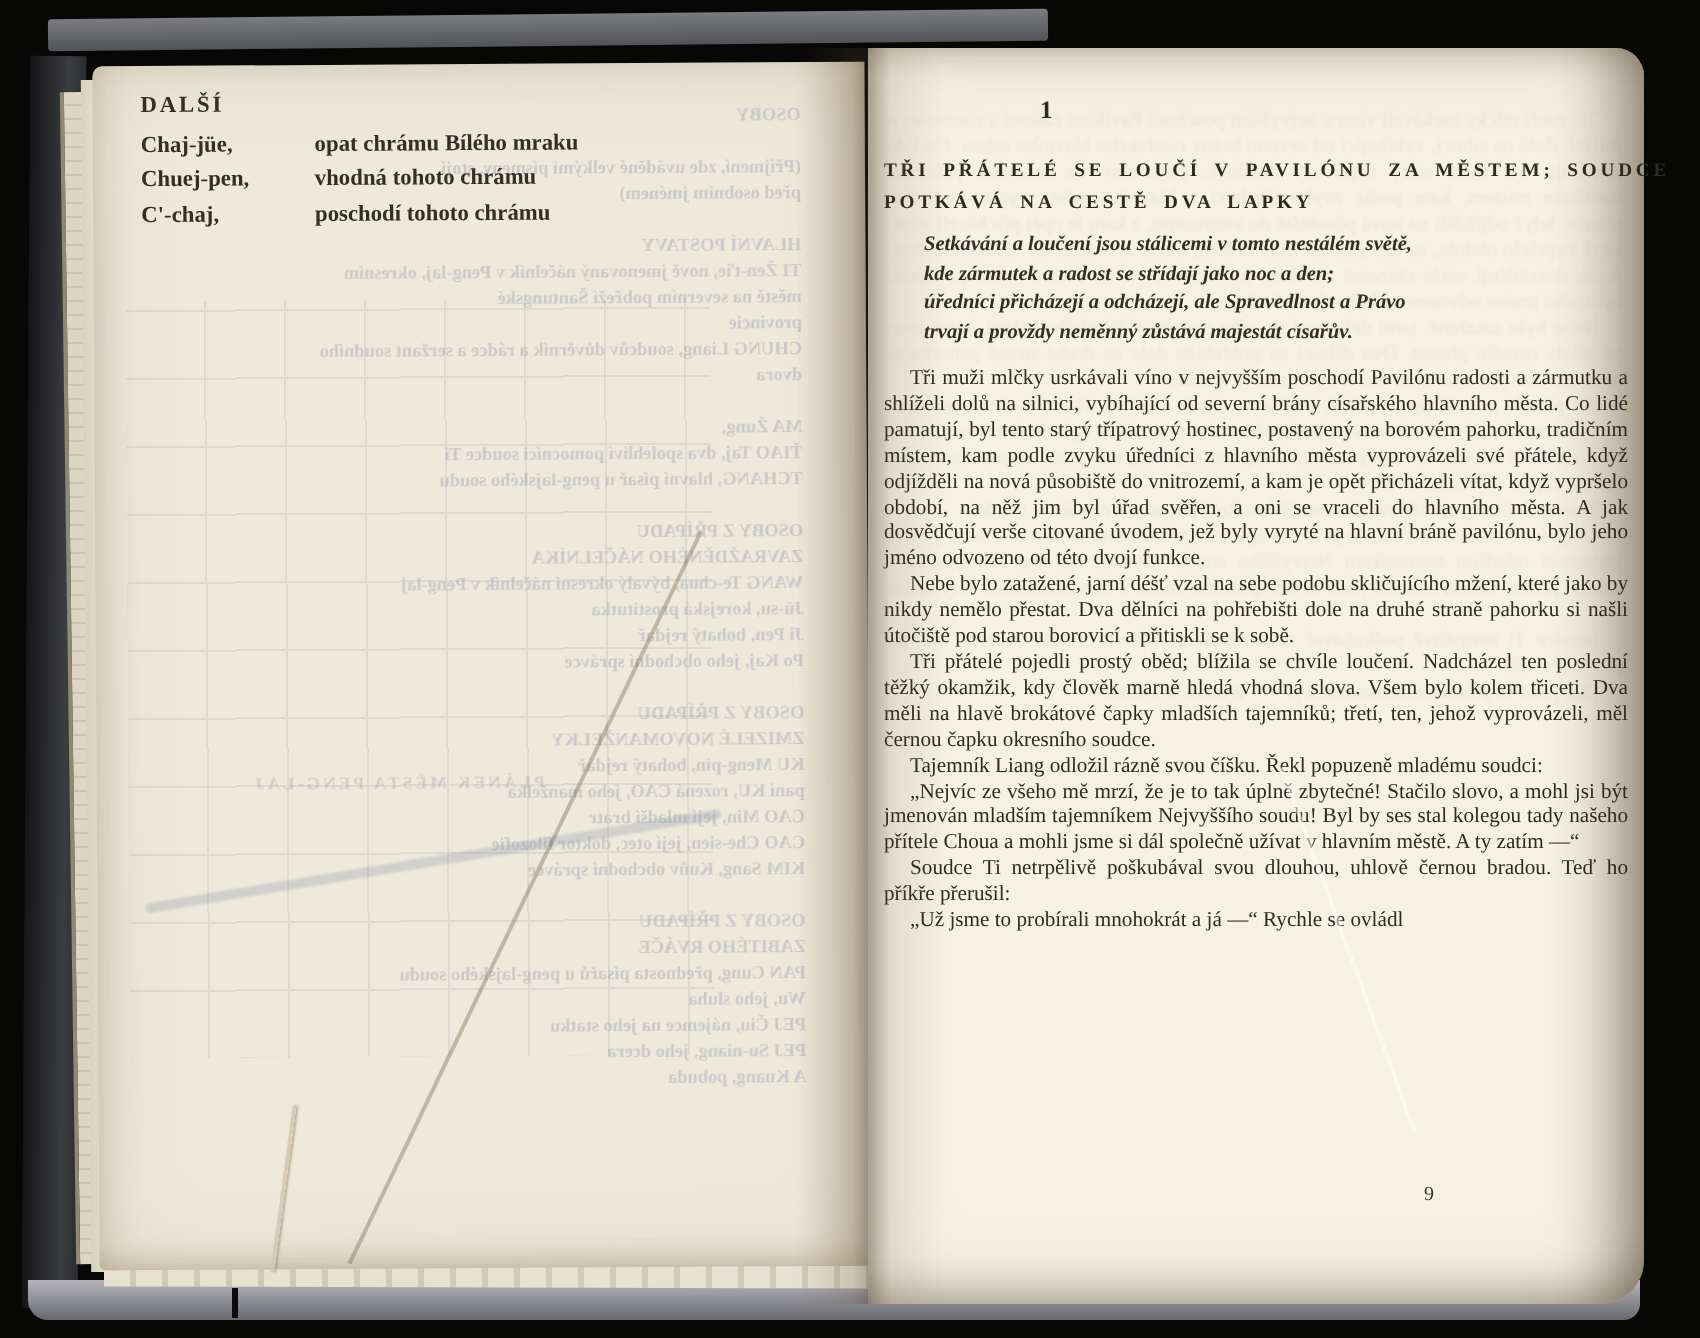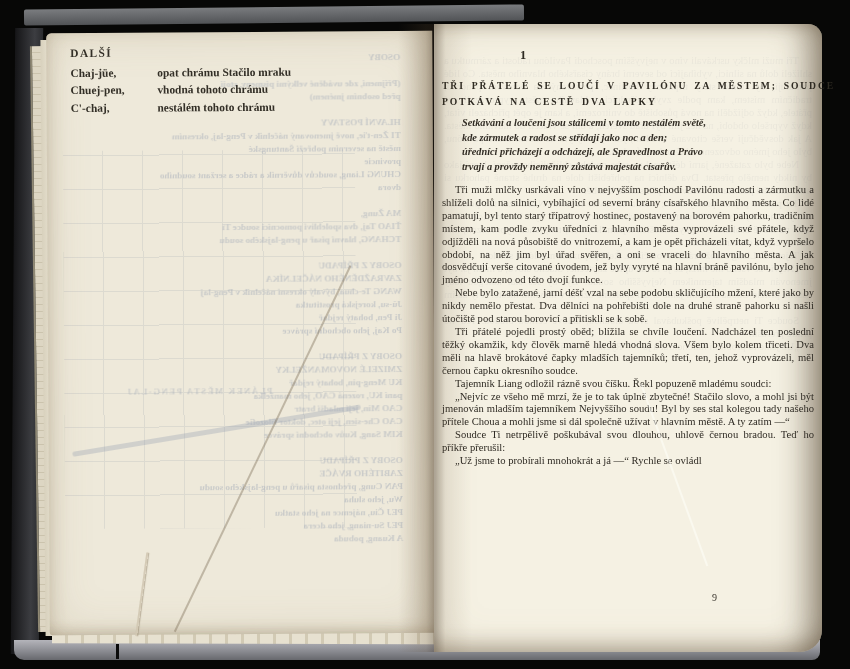--- a/index.html
+++ b/index.html
@@ -150,29 +150,29 @@
         <div class="bleed-line">PEJ Čiu,  nájemce na jeho statku</div>
         <div class="bleed-line">PEJ Su-niang,  jeho dcera</div>
         <div class="bleed-line">A Kuang,  pobuda</div>
       </div>
     <div class="bleed-map-label">PLÁNEK MĚSTA PENG-LAJ</div>
 
     <div class="cast-block">
       <span class="cast-label">DALŠÍ</span>
       <span class="cast-row">
         <span class="cast-name">Chaj-jüe,</span>
-        <span class="cast-role">opat chrámu Stačilo mraku</span>
+        <span class="cast-role">opat chrámu Bílého mraku</span>
       </span>
       <span class="cast-row">
         <span class="cast-name">Chuej-pen,</span>
         <span class="cast-role">vhodná tohoto chrámu</span>
       </span>
       <span class="cast-row">
         <span class="cast-name">C'-chaj,</span>
-        <span class="cast-role">nestálém tohoto chrámu</span>
+        <span class="cast-role">poschodí tohoto chrámu</span>
       </span>
     </div>
 
     <div class="crease-left"></div>
     <div class="crease-left2"></div>
   </div>
 
   <div class="page-right">
     <div class="ghost-right">
         <div class="ghost-para">Tři muži mlčky usrkávali víno v nejvyšším poschodí Pavilónu radosti a zármutku a shlíželi dolů na silnici, vybíhající od severní brány císařského hlavního města. Co lidé pamatují, byl tento starý třípatrový hostinec, postavený na borovém pahorku, tradičním místem, kam podle zvyku úředníci z hlavního města vyprovázeli své přátele, když odjížděli na nová působiště do vnitrozemí, a kam je opět přicházeli vítat, když vypršelo období, na něž jim byl úřad svěřen, a oni se vraceli do hlavního města. A jak dosvědčují verše citované úvodem, jež byly vyryté na hlavní bráně pavilónu, bylo jeho jméno odvozeno od této dvojí funkce.</div>

